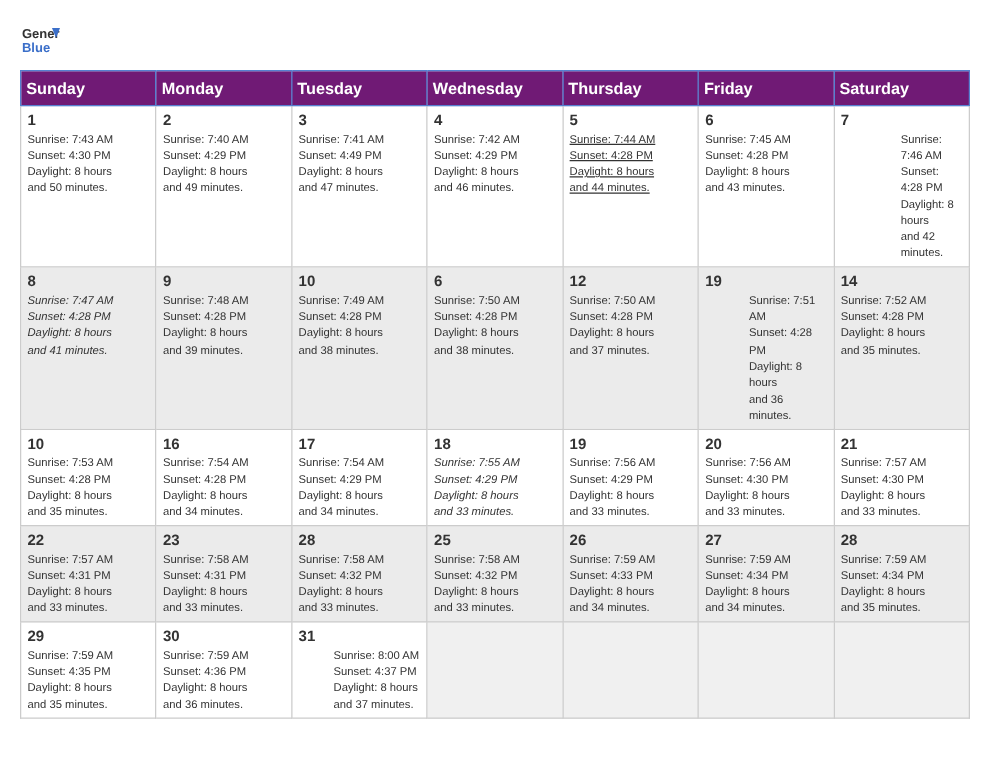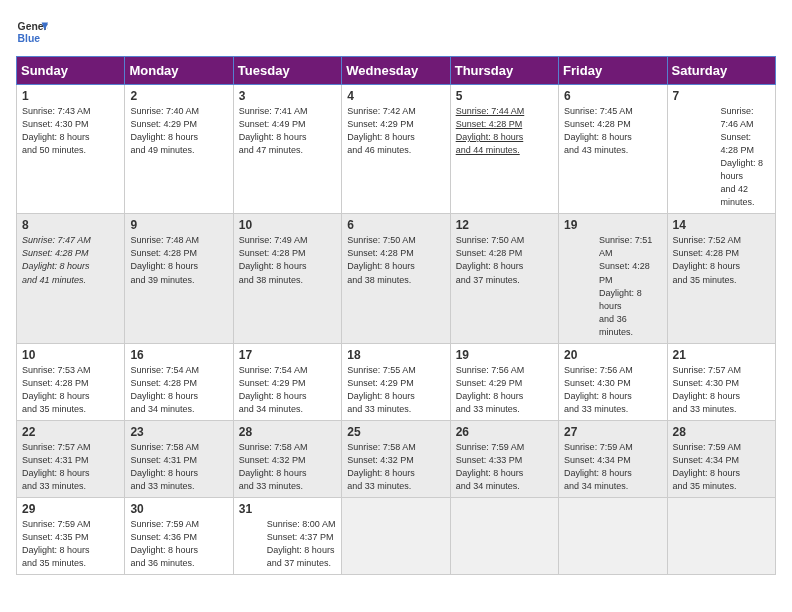--- a/index.html
+++ b/index.html
@@ -233,21 +233,21 @@
         </td>
         <td>
           <span class="day-number">17</span>
           <div class="day-info" style="white-space: pre-line;">Sunrise: 7:54 AM
 Sunset: 4:29 PM
 Daylight: 8 hours
 and 34 minutes.</div>
         </td>
         <td>
           <span class="day-number">18</span>
-          <div class="day-info" style="white-space: pre-line;">Sunrise: 7:55 AM
+          <div class="day-info" style="white-space: pre-line; font-style: italic;">Sunrise: 7:55 AM
 Sunset: 4:29 PM
 Daylight: 8 hours
 and 33 minutes.</div>
         </td>
         <td>
           <span class="day-number">19</span>
           <div class="day-info" style="white-space: pre-line;">Sunrise: 7:56 AM
 Sunset: 4:29 PM
 Daylight: 8 hours
 and 33 minutes.</div>

